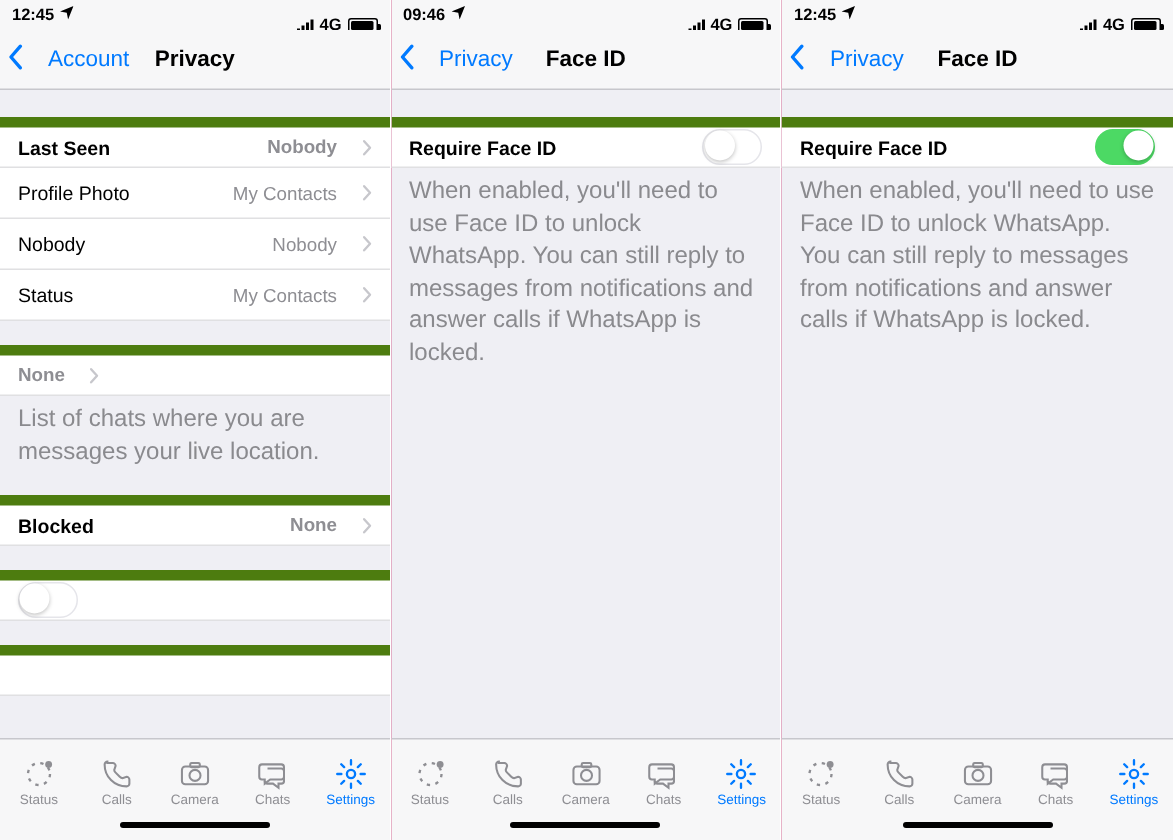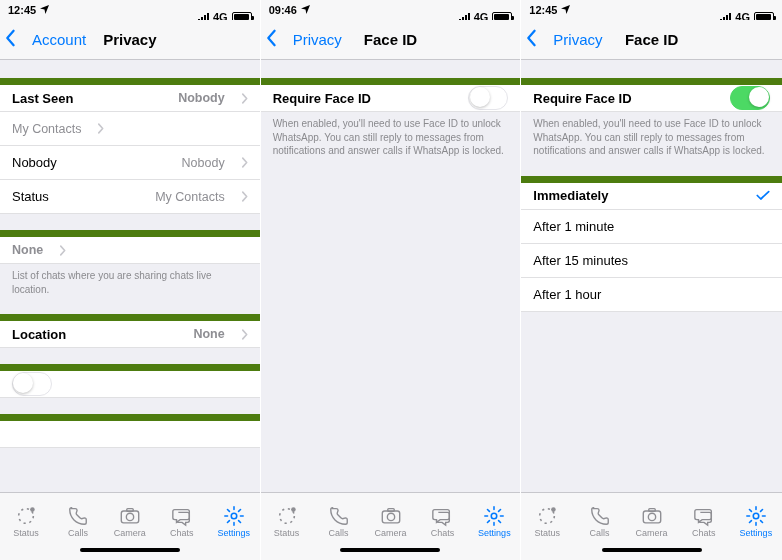--- a/index.html
+++ b/index.html
@@ -78,21 +78,21 @@
     position: relative;
   }
   .row:first-child { border-top: 7px solid #4d7c0f; font-weight: bold; }
   .row .label { flex: 1; }
   .row .value { color: #8e8e93; font-size: 12.5px; margin-right: 16px; }
   .row .chev { color: #c7c7cc; }
   .row .chev svg { width: 7px; height: 11px; display: block; }
   .row .check { color: #007aff; }
   .row .check svg { width: 14px; height: 11px; display: block; }
   .footer-text {
-    font-size: 10px;
+    font-size: 16px;
     color: #8a8a8e;
     padding: 5px 12px 2px;
     line-height: 1.35;
   }
   .switch {
     width: 40px; height: 24px;
     border-radius: 12px;
     position: relative;
   }
   .switch.off { background: #fff; border: 1.5px solid #e5e5ea; }
@@ -182,20 +182,21 @@
         <div class="row">
     <span class="label">Last Seen</span>
           <span class="value">Nobody</span>
           <span class="chev">
             <svg viewBox="0 0 8 12">
               <path d="M2 1 L6.5 6 L2 11" stroke="#c7c7cc" stroke-width="1.8" fill="none" stroke-linecap="round" stroke-linejoin="round"></path>
             </svg>
           </span>
   </div>
         <div class="row">
+    <span class="label">Profile Photo</span>
           <span class="value">My Contacts</span>
           <span class="chev">
             <svg viewBox="0 0 8 12">
               <path d="M2 1 L6.5 6 L2 11" stroke="#c7c7cc" stroke-width="1.8" fill="none" stroke-linecap="round" stroke-linejoin="round"></path>
             </svg>
           </span>
   </div>
         <div class="row">
     <span class="label">Nobody</span>
           <span class="value">Nobody</span>
@@ -218,24 +219,24 @@
       <div class="group">
         <div class="row">
           <span class="value">None</span>
           <span class="chev">
             <svg viewBox="0 0 8 12">
               <path d="M2 1 L6.5 6 L2 11" stroke="#c7c7cc" stroke-width="1.8" fill="none" stroke-linecap="round" stroke-linejoin="round"></path>
             </svg>
           </span>
   </div>
       </div>
-      <div class="footer-text">List of chats where you are sharing chats live location.</div>
+      <div class="footer-text">List of chats where you are messages your live location.</div>
       <div class="group">
         <div class="row">
-    <span class="label">Location</span>
+    <span class="label">Blocked</span>
           <span class="value">None</span>
           <span class="chev">
             <svg viewBox="0 0 8 12">
               <path d="M2 1 L6.5 6 L2 11" stroke="#c7c7cc" stroke-width="1.8" fill="none" stroke-linecap="round" stroke-linejoin="round"></path>
             </svg>
           </span>
   </div>
       </div>
       <div class="group">
         <div class="row">
@@ -426,39 +427,20 @@
     <div class="content">
       <div class="group" style="margin-top:18px">
         <div class="row">
     <span class="label">Require Face ID</span>
           <span class="switch on">
             <span class="knob"></span>
           </span>
   </div>
       </div>
       <div class="footer-text">When enabled, you'll need to use Face ID to unlock WhatsApp. You can still reply to messages from notifications and answer calls if WhatsApp is locked.</div>
-      <div class="group">
-        <div class="row">
-    <span class="label">Immediately</span>
-          <span class="check">
-            <svg viewBox="0 0 16 12">
-              <path d="M1.5 6 L5.5 10 L14.5 1.5" stroke="#007aff" stroke-width="2" fill="none" stroke-linecap="round" stroke-linejoin="round"></path>
-            </svg>
-          </span>
-  </div>
-        <div class="row">
-    <span class="label">After 1 minute</span>
-  </div>
-        <div class="row">
-    <span class="label">After 15 minutes</span>
-  </div>
-        <div class="row">
-    <span class="label">After 1 hour</span>
-  </div>
-      </div>
     </div>
     <div class="tab-bar">
       <div class="tab ">
       <span class="ticon">
           <svg width="22" height="22" viewBox="0 0 24 24">
             <circle cx="12" cy="12" r="8" fill="none" stroke="currentColor" stroke-width="1.7" stroke-dasharray="2.4 4"></circle>
             <circle cx="19" cy="5" r="2.5" fill="currentColor"></circle>
           </svg>
         </span>
       <span>Status</span>

